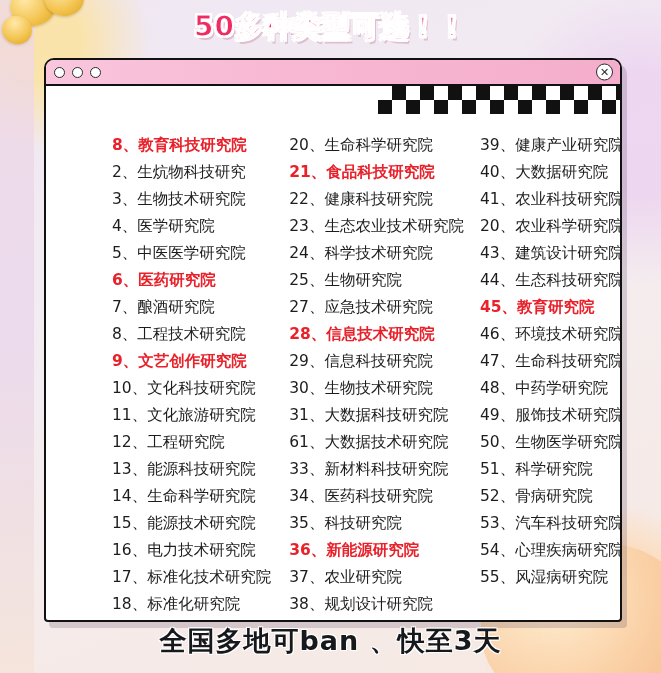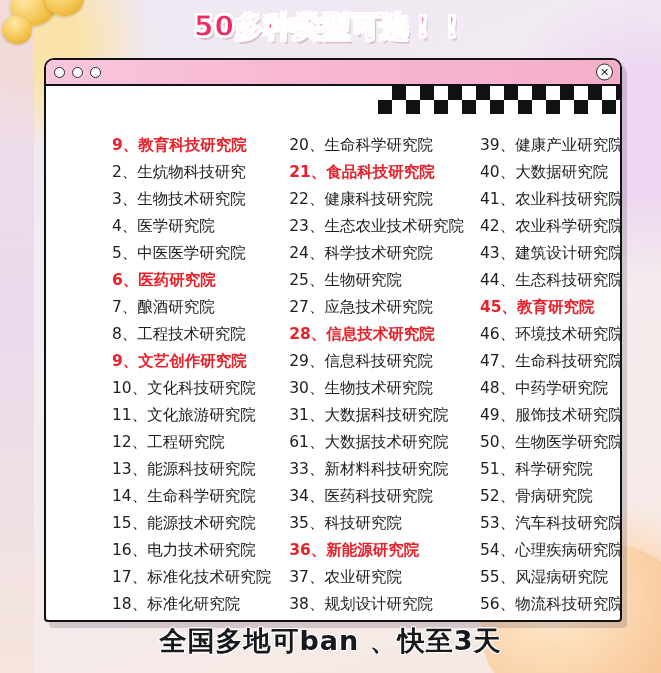--- a/index.html
+++ b/index.html
@@ -215,21 +215,21 @@
       <span class="dot"></span>
     </div>
     <div class="close-btn">✕</div>
   </div>
   <div class="checkerboard"></div>
 
   <div class="content">
     <div class="columns">
 
       <div class="col c1">
-        <div class="item hl">9、教育科技研究院</div>
+        <div class="item hl">8、教育科技研究院</div>
         <div class="item">2、生炕物科技研究</div>
         <div class="item">3、生物技术研究院</div>
         <div class="item">4、医学研究院</div>
         <div class="item">5、中医医学研究院</div>
         <div class="item hl">6、医药研究院</div>
         <div class="item">7、酿酒研究院</div>
         <div class="item">8、工程技术研究院</div>
         <div class="item hl">9、文艺创作研究院</div>
         <div class="item">10、文化科技研究院</div>
         <div class="item">11、文化旅游研究院</div>
@@ -261,34 +261,33 @@
         <div class="item">35、科技研究院</div>
         <div class="item hl">36、新能源研究院</div>
         <div class="item">37、农业研究院</div>
         <div class="item">38、规划设计研究院</div>
       </div>
 
       <div class="col c3">
         <div class="item">39、健康产业研究院</div>
         <div class="item">40、大数据研究院</div>
         <div class="item">41、农业科技研究院</div>
-        <div class="item">42、农业科学研究院</div>
+        <div class="item">20、农业科学研究院</div>
         <div class="item">43、建筑设计研究院</div>
         <div class="item">44、生态科技研究院</div>
         <div class="item hl">45、教育研究院</div>
         <div class="item">46、环境技术研究院</div>
         <div class="item">47、生命科技研究院</div>
         <div class="item">48、中药学研究院</div>
         <div class="item">49、服饰技术研究院</div>
         <div class="item">50、生物医学研究院</div>
         <div class="item">51、科学研究院</div>
         <div class="item">52、骨病研究院</div>
         <div class="item">53、汽车科技研究院</div>
         <div class="item">54、心理疾病研究院</div>
         <div class="item">55、风湿病研究院</div>
-        <div class="item">56、物流科技研究院</div>
       </div>
 
     </div>
   </div>
 </div>
 
 <div class="footer">全国多地可ban 、快至3天</div>
 
 </body></html>

